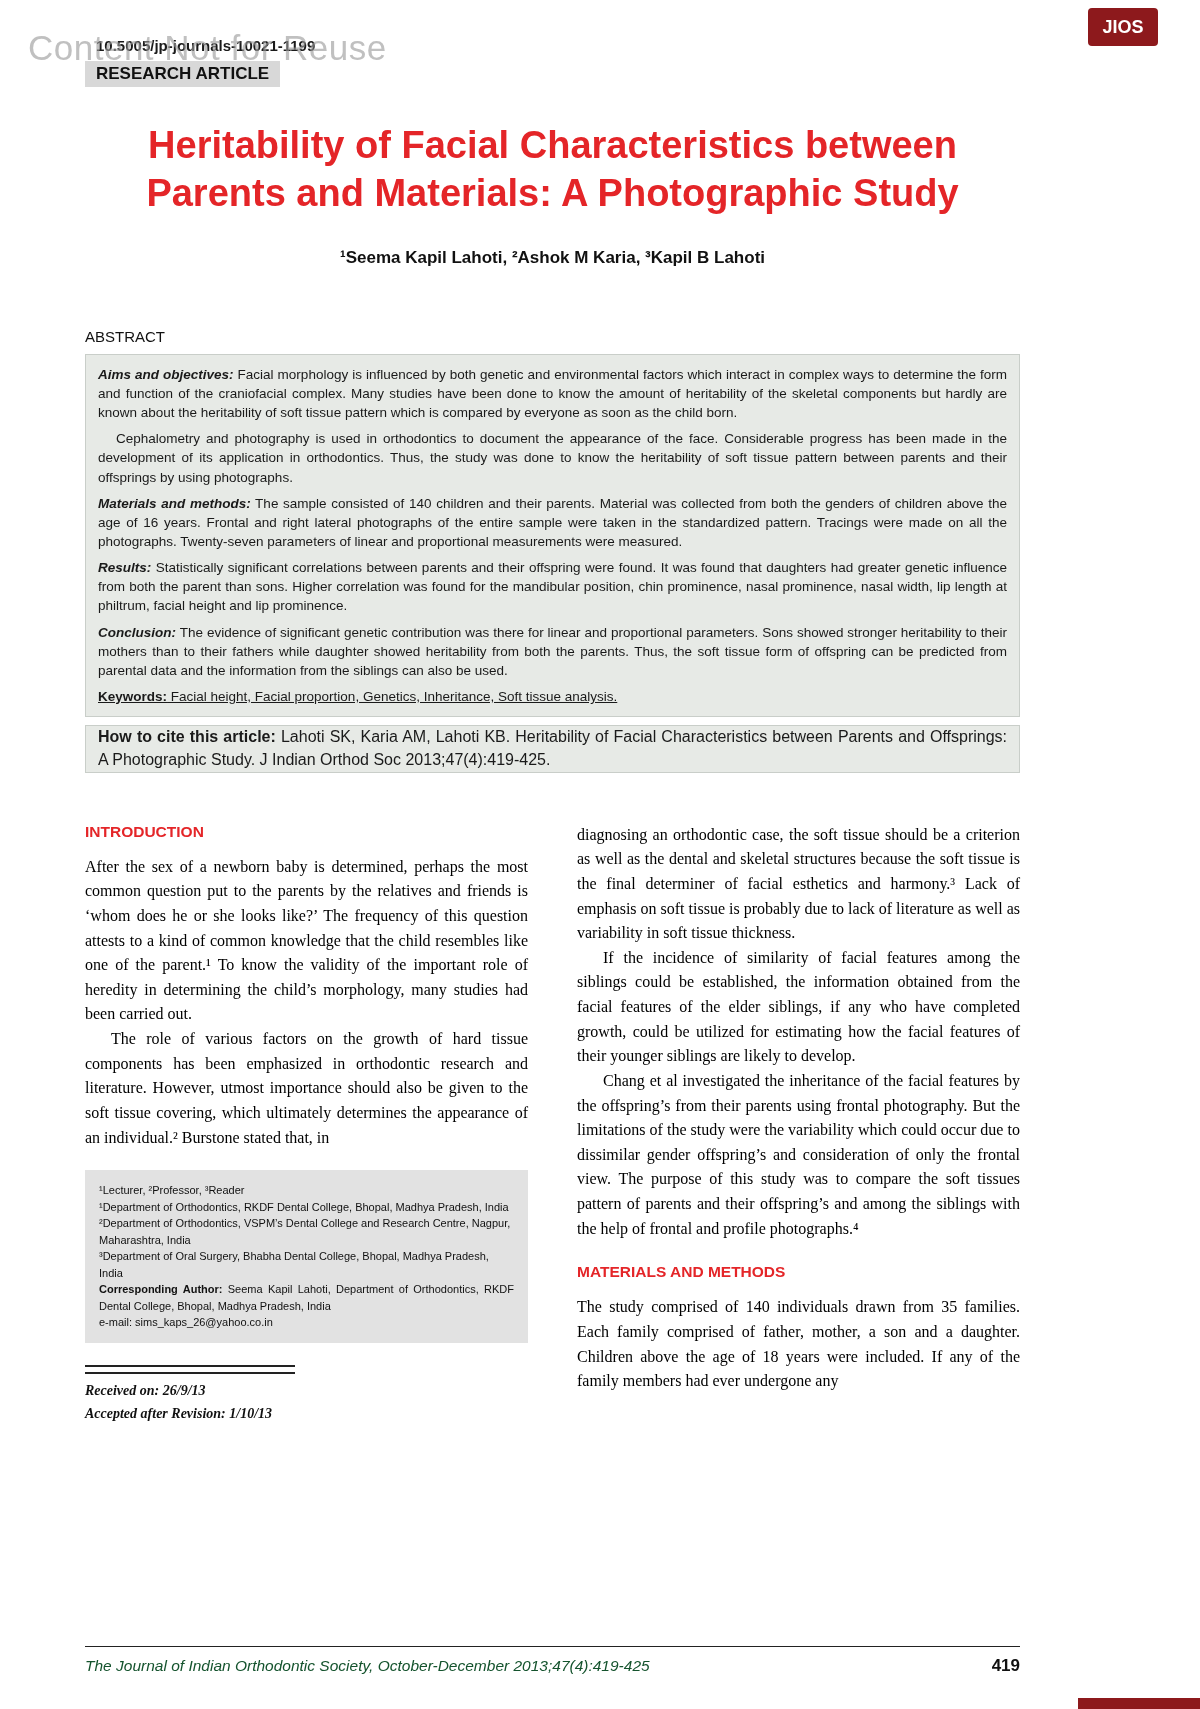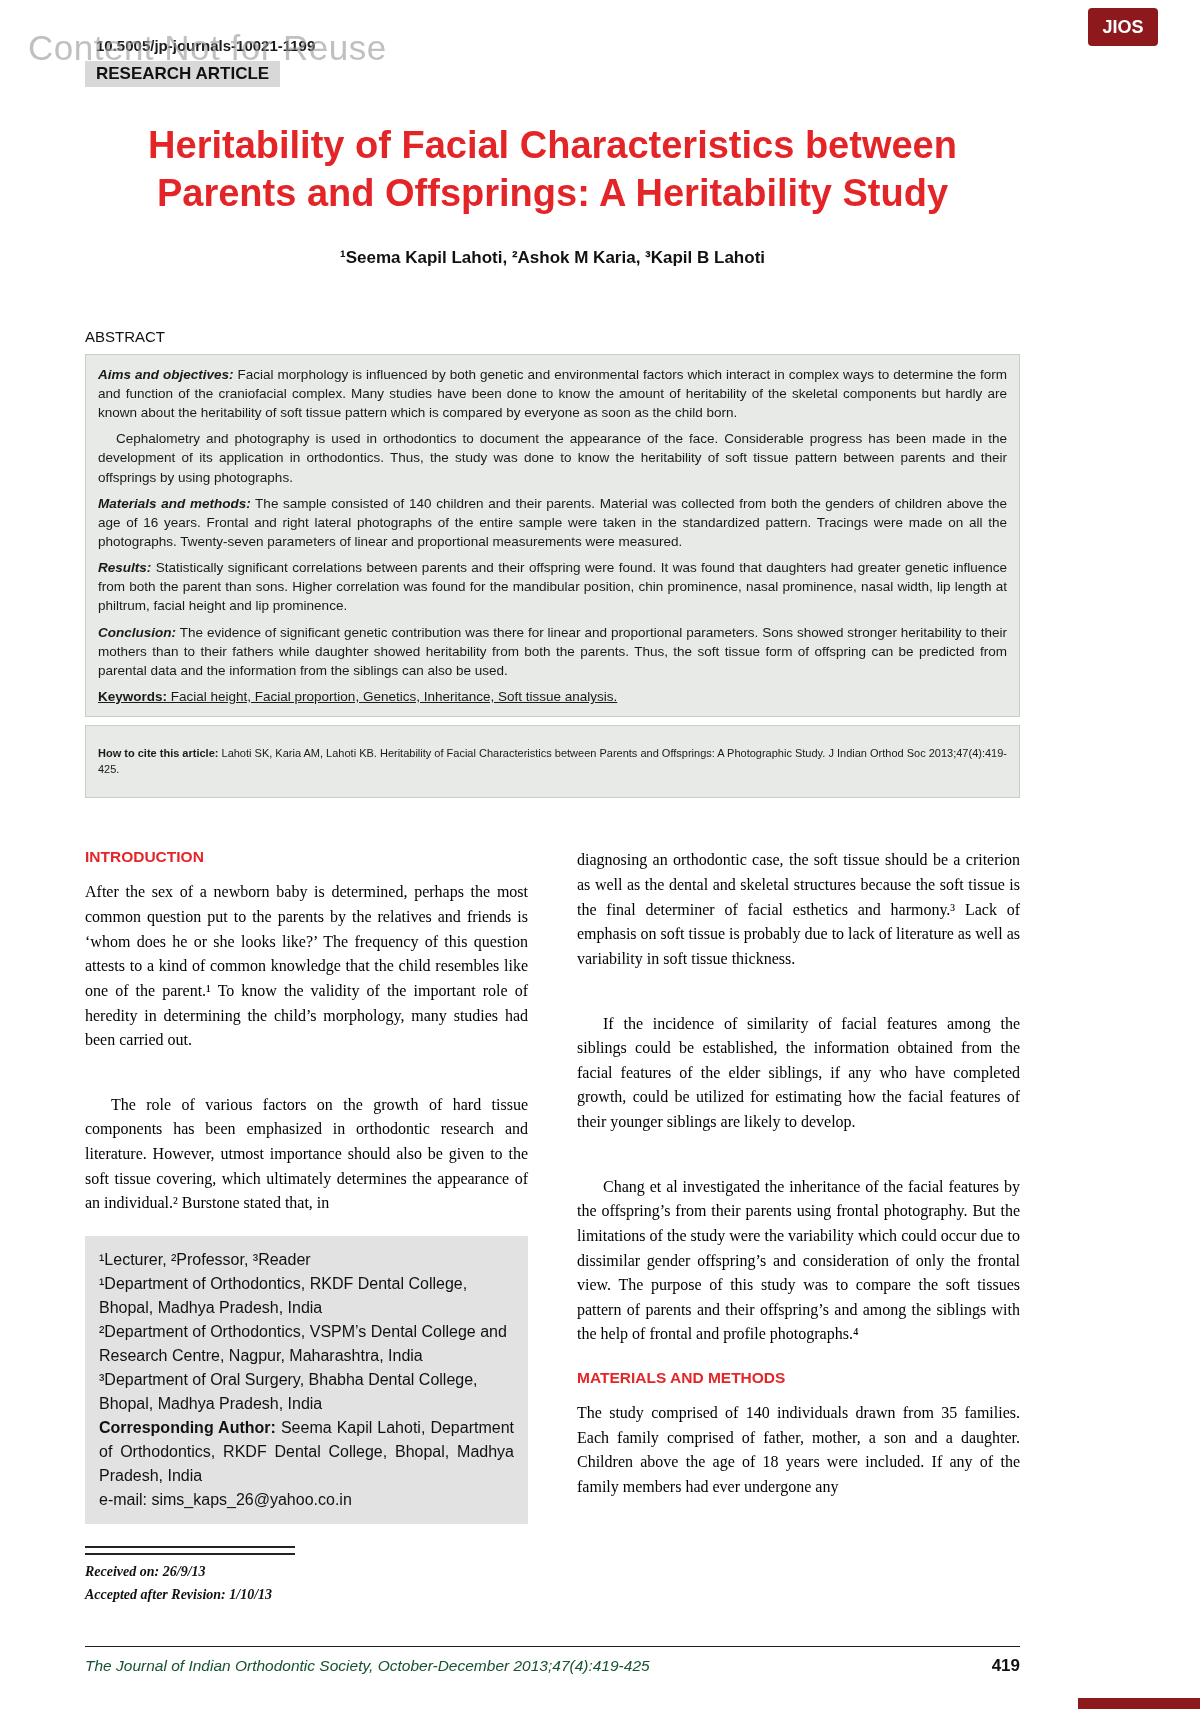--- a/index.html
+++ b/index.html
@@ -23,33 +23,33 @@
   .authors{text-align:center;font-weight:bold;font-size:17px;margin-top:30px;color:#111;}
 
   .abstract-heading{font-size:15px;font-weight:normal;margin-top:60px;color:#111;}
   .abstract-box{margin-top:9px;background:#e7eae6;border:1px solid #c9cec9;padding:10px 12px;
                 font-size:13.5px;line-height:1.42;color:#1a1a1a;text-align:justify;}
   .abstract-box p{margin:0 0 7px 0;}
   .abstract-box p:last-child{margin-bottom:0;text-decoration:underline;}
   .lead{font-weight:bold;font-style:italic;}
   .lead-plain{font-weight:bold;}
   .indent-first{text-indent:18px;}
-  .cite-box{margin-top:8px;background:#e7eae6;border:1px solid #c9cec9;padding:20px 12px;
-            font-size:11px;line-height:1.42;color:#1a1a1a;text-align:justify;}
+  .cite-box{margin-top:8px;background:#e7eae6;border:1px solid #c9cec9;padding:0 12px;
+            font-size:16px;line-height:1.42;color:#1a1a1a;text-align:justify;}
 
   
   .columns{margin-top:50px;display:flex;gap:49px;}
   .col{width:451px;}
   .section-heading{color:#e42528;font-size:15.5px;font-weight:bold;margin:0 0 14px 0;}
   .mm-heading{margin-top:22px;}
   .body-para{font-family:"Liberation Serif",serif;font-size:16px;line-height:1.54;
              text-align:justify;margin:0;color:#000;}
-  .ind{text-indent:26px;margin-top:40px;}
+  .ind{text-indent:26px;}
 
-  .affil-box{margin-top:20px;background:#e2e2e2;padding:12px 14px;font-size:16px;
+  .affil-box{margin-top:20px;background:#e2e2e2;padding:12px 14px;font-size:11px;
              line-height:1.5;color:#111;}
   .affil-box p{margin:0;}
   .corr{margin-top:15px;text-align:justify;}
 
   .dates{margin-top:22px;font-weight:bold;}
   .rule{width:210px;border-top:2px solid #222;margin-bottom:5px;}
   .date-line{font-family:"Liberation Serif",serif;font-style:italic;font-size:14px;line-height:1.65;}
 
   
   .footer{position:absolute;left:85px;top:1646px;width:935px;border-top:1.5px solid #222;
@@ -67,21 +67,21 @@
   <div class="watermark">Content Not for Reuse</div>
   <div class="jios-badge">
     <span>JIOS</span>
   </div>
   <div class="article-type">RESEARCH ARTICLE</div>
 
   <div class="content">
 
     <h1 class="title">
       <span>Heritability of Facial Characteristics between</span>
-      <span>Parents and Offsprings: A Heritability Study</span>
+      <span>Parents and Materials: A Photographic Study</span>
     </h1>
 
     <div class="authors">¹Seema Kapil Lahoti, ²Ashok M Karia, ³Kapil B Lahoti</div>
 
     <div class="abstract-heading">ABSTRACT</div>
 
     <div class="abstract-box">
       <p><span class="lead">Aims and objectives:</span><span> Facial morphology is influenced by both genetic and environmental factors which interact in complex ways to determine the form and function of the craniofacial complex. Many studies have been done to know the amount of heritability of the skeletal components but hardly are known about the heritability of soft tissue pattern which is compared by everyone as soon as the child born.</span></p>
       <p class="indent-first"><span>Cephalometry and photography is used in orthodontics to document the appearance of the face. Considerable progress has been made in the development of its application in orthodontics. Thus, the study was done to know the heritability of soft tissue pattern between parents and their offsprings by using photographs.</span></p>
       <p><span class="lead">Materials and methods:</span><span> The sample consisted of 140 children and their parents. Material was collected from both the genders of children above the age of 16 years. Frontal and right lateral photographs of the entire sample were taken in the standardized pattern. Tracings were made on all the photographs. Twenty-seven parameters of linear and proportional measurements were measured.</span></p>

